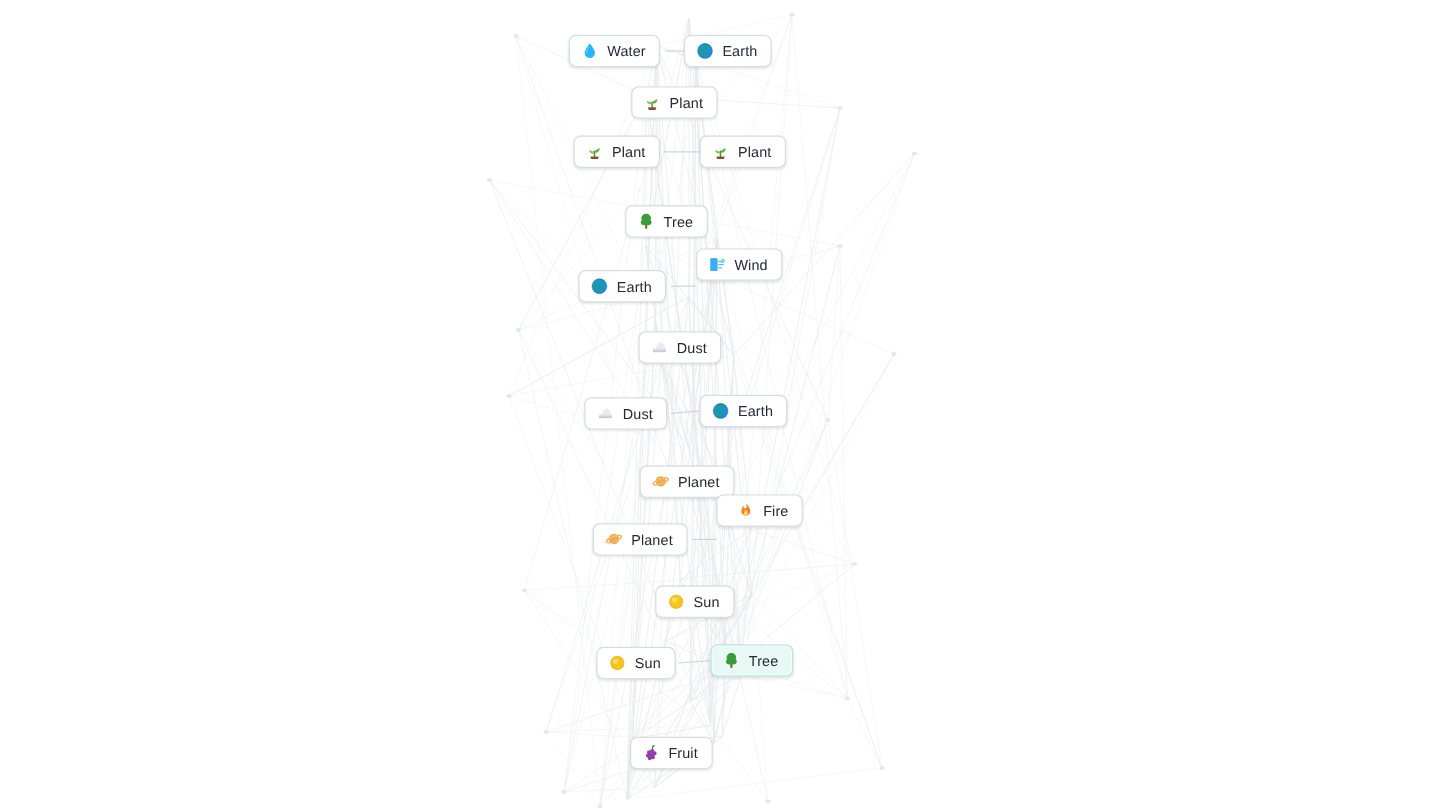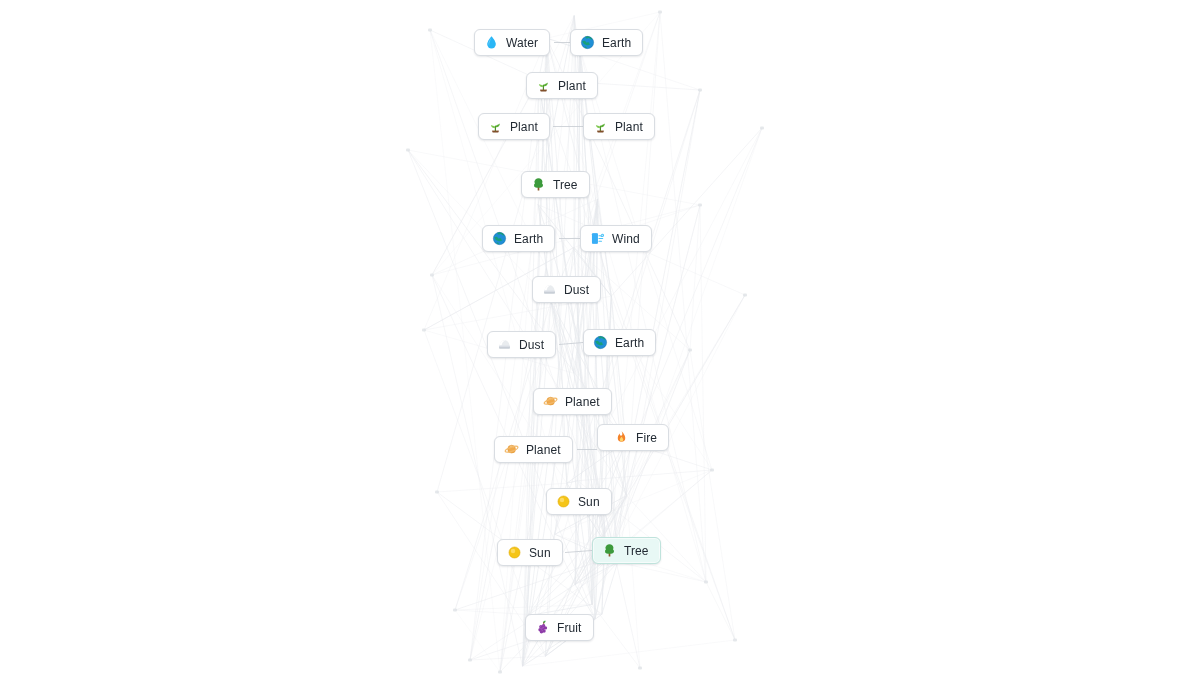--- a/index.html
+++ b/index.html
@@ -357,21 +357,21 @@
           <svg viewBox="0 0 16 16">
             <circle cx="8" cy="8" r="6.6" fill="#1f8fd6"></circle>
             <path d="M2.2 6.6c1.4.2 2.3-.6 3.2-.3.9.3.6 1.4 1.5 1.7.9.3 1.8-.5 2.6 0 .8.5.3 1.7 1.2 2 .6.2 1.2-.1 1.8-.6a6.6 6.6 0 0 1-10.3-2.8z" fill="#18a07a"></path>
             <path d="M5.4 1.9c.9.6.6 1.6 1.6 1.8 1 .2 1.5-.8 2.5-.6.7.1 1.1.6 1.6 1.2.6.7 1.6.5 2.2.1A6.6 6.6 0 0 0 5.4 1.9z" fill="#18a07a"></path>
             <path d="M4.6 12.8c.5-.7 1.6-.6 2.2-.1.6.5.4 1.5 1.2 1.8a6.6 6.6 0 0 1-3.4-1.7z" fill="#18a07a"></path>
             <circle cx="8" cy="8" r="6.6" fill="none" stroke="#0f5f8f" stroke-opacity=".35"></circle>
           </svg>
         </span>
         <span class="label">Earth</span>
       </div>
-      <div class="node" style="left: 580px; top: 225px;">
+      <div class="node" style="left: 580px; top: 207px;">
         <span class="ico">
           <svg viewBox="0 0 16 16">
             <rect x="2.1" y="2.4" width="6.3" height="11.2" rx="1.1" fill="#2196f3"></rect>
             <rect x="2.1" y="2.4" width="6.3" height="11.2" rx="1.1" fill="#4fc3f7" opacity=".55"></rect>
             <path d="M9.6 5.1h3.1M9.6 8h3.9M9.6 10.9h2.6" stroke="#4fc3f7" stroke-width="1.25" stroke-linecap="round"></path>
             <path d="M12.4 3.9a1.15 1.15 0 1 1 .9 1.9H11.9" fill="none" stroke="#4fc3f7" stroke-width="1.15" stroke-linecap="round"></path>
           </svg>
         </span>
         <span class="label">Wind</span>
       </div>
@@ -424,21 +424,21 @@
         <span class="ico">
           <svg viewBox="0 0 16 16">
             <circle cx="8.1" cy="7.6" r="4.2" fill="#f0a94c"></circle>
             <circle cx="8.1" cy="7.6" r="4.2" fill="none" stroke="#e09433" stroke-opacity=".5"></circle>
             <path d="M6.6 5.1c1.6-.5 3.1-.4 3.9.2" stroke="#fbd9a4" stroke-width=".9" stroke-linecap="round" fill="none" opacity=".8"></path>
             <ellipse cx="8.1" cy="7.7" rx="7.1" ry="2.2" transform="rotate(-20 8.1 7.7)" fill="none" stroke="#f2b96a" stroke-width="1.35"></ellipse>
           </svg>
         </span>
         <span class="label">Planet</span>
       </div>
-      <div class="node" style="left: 597px; top: 424px; padding-left: 16px;">
+      <div class="node" style="left: 597px; top: 412px; padding-left: 16px;">
         <span class="ico">
           <svg viewBox="0 0 16 16">
             <path d="M8 1.1C8 1.1 8.9 3 8.9 4.3c0 1-.6 1.7-1.4 1.7-.8 0-1.3-.6-1.3-1.5 0-.4.1-.8.1-.8S4 5.4 4 8.5a4 4 0 0 0 8 0c0-3.3-4-7.4-4-7.4z" fill="#f5842b"></path>
             <path d="M8.1 7.2c0 0 1.7 1.9 1.7 3.3a1.8 1.8 0 0 1-3.6 0c0-1.4 1.9-3.3 1.9-3.3z" fill="#fdd36a"></path>
           </svg>
         </span>
         <span class="label">Fire</span>
       </div>
       <div class="node" style="left: 546px; top: 488px;">
         <span class="ico">

